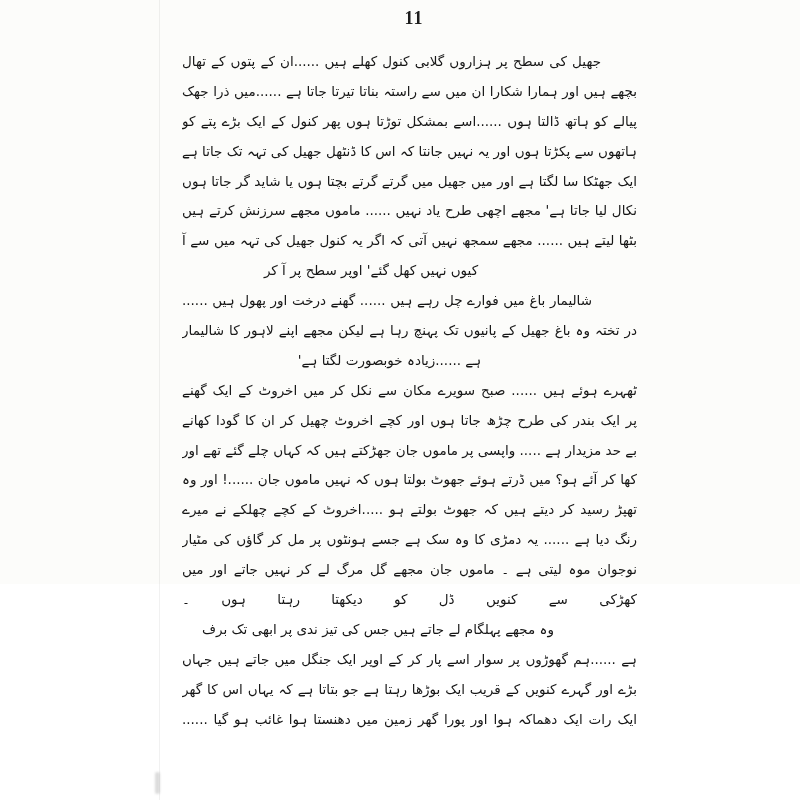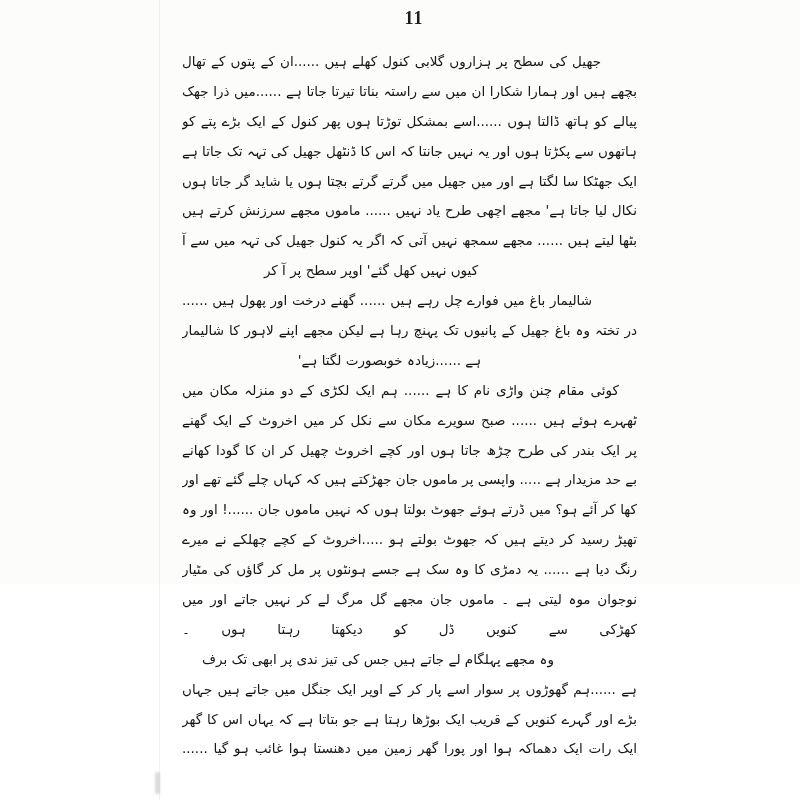--- a/index.html
+++ b/index.html
@@ -64,21 +64,20 @@
       <div class="line p0-l1" dir="rtl">بچھے ہیں اور ہمارا شکارا ان میں سے راستہ بناتا تیرتا جاتا ہے ......میں ذرا جھک کر ایک کنول</div>
       <div class="line p0-l2" dir="rtl">پیالے کو ہاتھ ڈالتا ہوں ......اسے بمشکل توڑتا ہوں پھر کنول کے ایک بڑے پتے کو دونوں</div>
       <div class="line p0-l3" dir="rtl">ہاتھوں سے پکڑتا ہوں اور یہ نہیں جانتا کہ اس کا ڈنٹھل جھیل کی تہہ تک جاتا ہے ...... یکدم</div>
       <div class="line p0-l4" dir="rtl">ایک جھٹکا سا لگتا ہے اور میں جھیل میں گرتے گرتے بچتا ہوں یا شاید گر جاتا ہوں اور مجھے</div>
       <div class="line p0-l5" dir="rtl">نکال لیا جاتا ہے' مجھے اچھی طرح یاد نہیں ...... ماموں مجھے سرزنش کرتے ہیں اور اپنے پاس</div>
       <div class="line p0-l6" dir="rtl">بٹھا لیتے ہیں ...... مجھے سمجھ نہیں آتی کہ اگر یہ کنول جھیل کی تہہ میں سے آ رہے ہیں تو وہیں</div>
       <div class="line p0-l7" dir="rtl">کیوں نہیں کھل گئے' اوپر سطح پر آ کر کیوں کھلے ہیں ۔</div>
       <div class="line p1-l0" dir="rtl">شالیمار باغ میں فوارے چل رہے ہیں ...... گھنے درخت اور پھول ہیں ...... تختہ</div>
       <div class="line p1-l1" dir="rtl">در تختہ وہ باغ جھیل کے پانیوں تک پہنچ رہا ہے لیکن مجھے اپنے لاہور کا شالیمار زیادہ اچھا لگتا</div>
       <div class="line p1-l2" dir="rtl">ہے ......زیادہ خوبصورت لگتا ہے' اگرچہ وہ اس کی نقل ہے ۔</div>
-      <div class="line p2-l0" dir="rtl">کوئی مقام چنن واڑی نام کا ہے ...... ہم ایک لکڑی کے دو منزلہ مکان میں</div>
       <div class="line p2-l1" dir="rtl">ٹھہرے ہوئے ہیں ...... صبح سویرے مکان سے نکل کر میں اخروٹ کے ایک گھنے درخت</div>
       <div class="line p2-l2" dir="rtl">پر ایک بندر کی طرح چڑھ جاتا ہوں اور کچے اخروٹ چھیل کر ان کا گودا کھانے لگتا ہوں جو</div>
       <div class="line p2-l3" dir="rtl">بے حد مزیدار ہے ..... واپسی پر ماموں جان جھڑکتے ہیں کہ کہاں چلے گئے تھے اور اخروٹ</div>
       <div class="line p2-l4" dir="rtl">کھا کر آئے ہو؟ میں ڈرتے ہوئے جھوٹ بولتا ہوں کہ نہیں ماموں جان ......! اور وہ ایک</div>
       <div class="line p2-l5" dir="rtl">تھپڑ رسید کر دیتے ہیں کہ جھوٹ بولتے ہو .....اخروٹ کے کچے چھلکے نے میرے ہونٹوں کو</div>
       <div class="line p2-l6" dir="rtl">رنگ دیا ہے ...... یہ دمڑی کا وہ سک ہے جسے ہونٹوں پر مل کر گاؤں کی مٹیار تعویذوں والا</div>
       <div class="line p2-l7" dir="rtl">نوجوان موہ لیتی ہے ۔ ماموں جان مجھے گل مرگ لے کر نہیں جاتے اور میں پنجاب ہوٹل کی</div>
       <div class="line p2-l8" dir="rtl">کھڑکی سے کنویں ڈل کو دیکھتا رہتا ہوں ۔</div>
       <div class="line p3-l0" dir="rtl">وہ مجھے پہلگام لے جاتے ہیں جس کی تیز ندی پر ابھی تک برف کا ایک پُل</div>
       <div class="line p3-l1" dir="rtl">ہے ......ہم گھوڑوں پر سوار اسے پار کر کے اوپر ایک جنگل میں جاتے ہیں جہاں ایک بہت</div>

